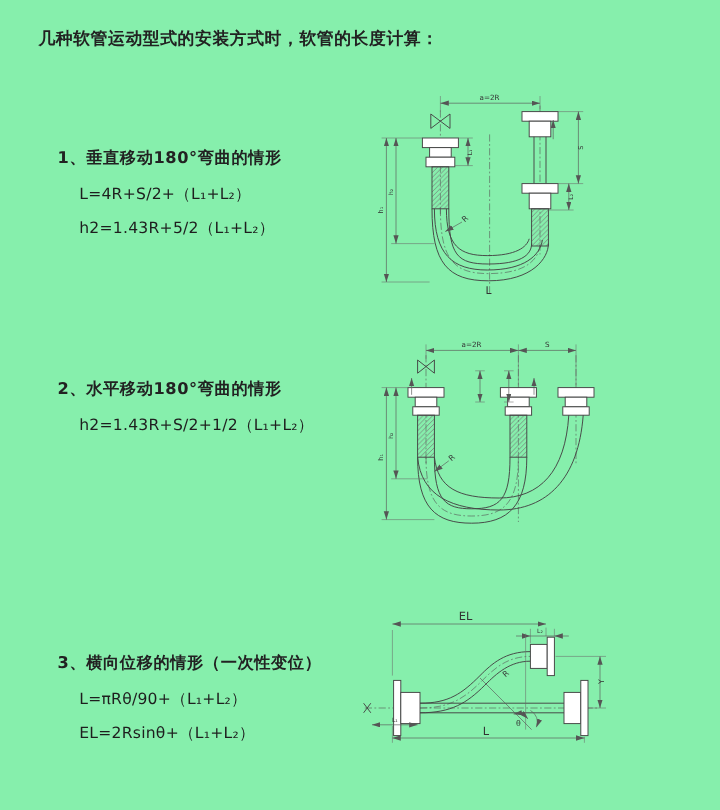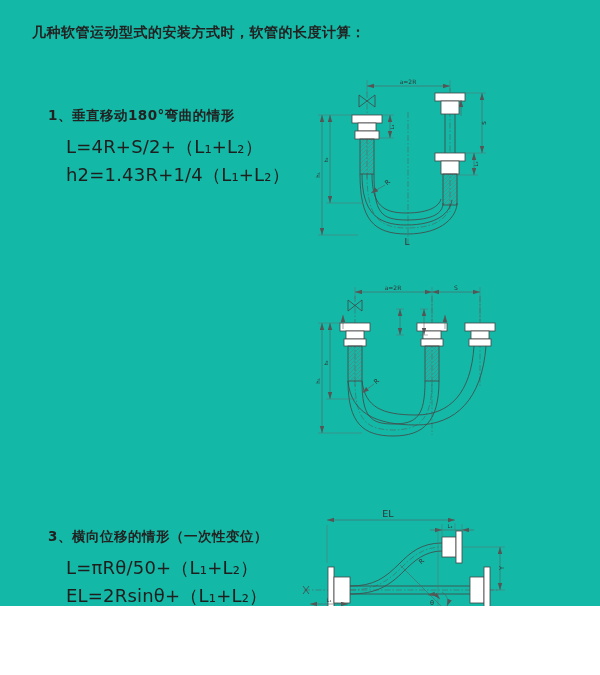--- a/index.html
+++ b/index.html
@@ -1,22 +1,22 @@
 <!DOCTYPE html>
 <html><head>
 <meta charset="utf-8">
 <style>
   html,body{margin:0;padding:0;background:#fff;}
-  .page{position:relative;width:600px;height:606px;background:#14b8a6;overflow:hidden;
+  .page{position:relative;width:600px;height:675px;background:#86efac;overflow:hidden;
         font-family:"DejaVu Sans","Liberation Sans",sans-serif;color:#222;}
   .title{position:absolute;left:32px;top:24px;font-size:14px;font-weight:600;letter-spacing:.5px;}
   .section{position:absolute;left:48px;}
   #sec1{top:107px}#sec2{top:299px}#sec3{top:528px}
-  .heading{font-size:13.5px;font-weight:600;letter-spacing:.5px;margin:0 0 8px 0;}
-  .formula{font-size:18px;margin-left:18px;height:28px;line-height:28px;letter-spacing:.2px;color:#1e1e1e;}
+  .heading{font-size:13.5px;font-weight:600;letter-spacing:.5px;margin:16px 0 8px 0;}
+  .formula{font-size:13px;margin-left:18px;height:28px;line-height:28px;letter-spacing:.2px;color:#1e1e1e;}
   .dg{position:absolute;}
   #dg1{left:300px;top:72px}
   #dg2{left:308px;top:283px}
   #dg3{left:302px;top:505px}
   svg text{font-family:"DejaVu Sans","Liberation Sans",sans-serif;fill:#333;}
   .obj{stroke:#454545;stroke-width:.8;fill:none}
   .dim{stroke:#5a5a5a;stroke-width:.55;fill:none}
   .ext{stroke:#6a6a6a;stroke-width:.45;fill:none}
   .cl{stroke:#555;stroke-width:.5;fill:none;stroke-dasharray:6 2 1.5 2}
   .fl{fill:#fff;stroke:#454545;stroke-width:.8}
@@ -24,29 +24,31 @@
 </head>
 <body>
 
 <div class="page">
 
   <div class="title">几种软管运动型式的安装方式时，软管的长度计算：</div>
 
   <div class="section" id="sec1">
     <div class="heading">1、垂直移动180°弯曲的情形</div>
     <div class="formula">L=4R+S/2+（L₁+L₂）</div>
-    <div class="formula">h2=1.43R+1/4（L₁+L₂）</div>
+    <div class="formula">h2=1.43R+5/2（L₁+L₂）</div>
   </div>
 
   <div class="section" id="sec2">
+    <div class="heading">2、水平移动180°弯曲的情形</div>
+    <div class="formula">h2=1.43R+S/2+1/2（L₁+L₂）</div>
   </div>
 
   <div class="section" id="sec3">
     <div class="heading">3、横向位移的情形（一次性变位）</div>
-    <div class="formula">L=πRθ/50+（L₁+L₂）</div>
+    <div class="formula">L=πRθ/90+（L₁+L₂）</div>
     <div class="formula">EL=2Rsinθ+（L₁+L₂）</div>
   </div>
 
   <svg id="dg1" class="dg" width="255" height="185" viewBox="0 0 255 185">
     <defs>
       <marker id="ar1" orient="auto-start-reverse" markerUnits="userSpaceOnUse" markerWidth="8" markerHeight="6" refX="7" refY="2.2">
         <path d="M0,0 L7,2.2 L0,4.4 Z" fill="#555"></path>
       </marker>
       <pattern id="ht1" width="4" height="4" patternUnits="userSpaceOnUse">
         <path d="M-1,1 L1,-1 M0,4 L4,0 M3,5 L5,3" stroke="#777" stroke-width="0.6"></path>

